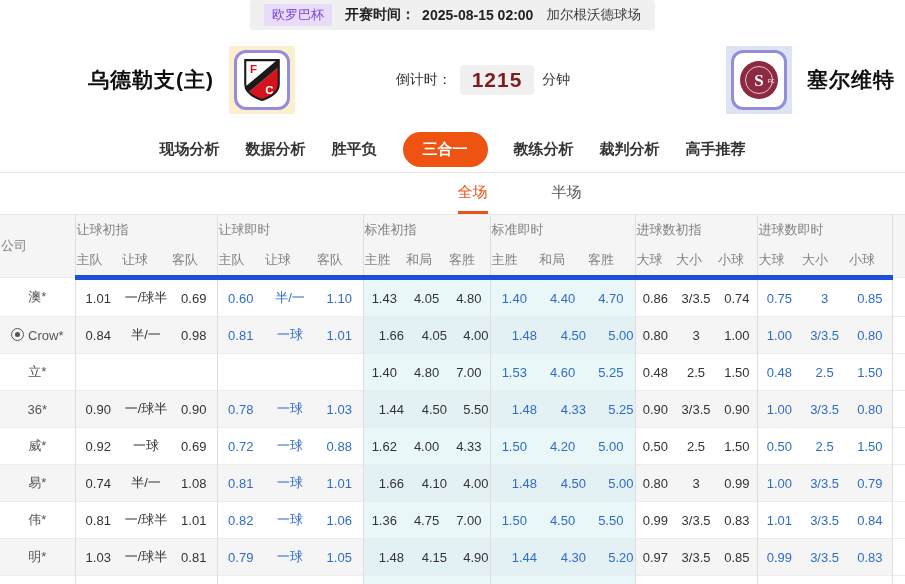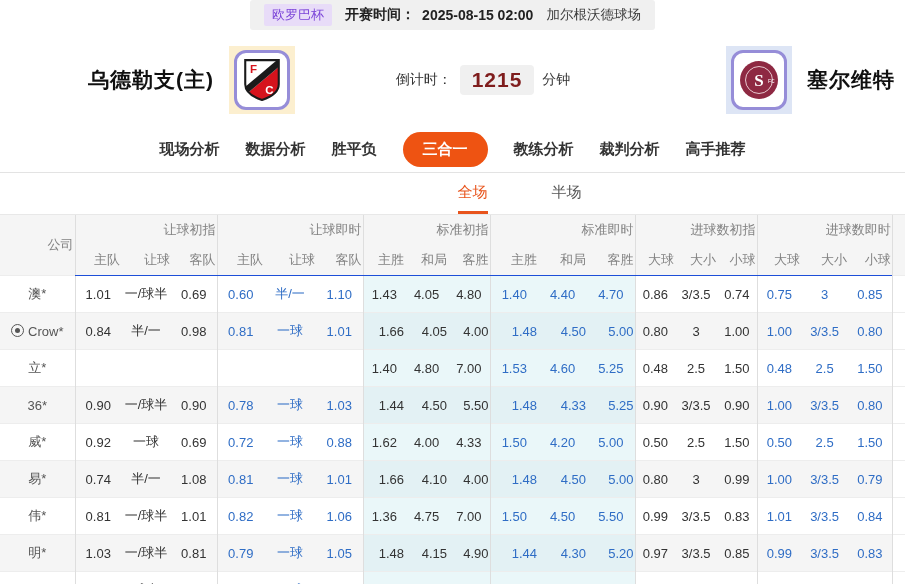--- a/index.html
+++ b/index.html
@@ -30,23 +30,23 @@
   .nav{display:flex;justify-content:center;align-items:center;gap:26px;height:46px;border-bottom:1px solid #e3e3e3;}
   .nav-tab{font-size:15px;color:#333;font-weight:600;cursor:pointer;white-space:nowrap;}
   .nav-tab.active{background:#ee5312;color:#fff;border-radius:18px;padding:8px 20px;}
   
   .subtabs-bar{border-bottom:1px solid #e8e8e8;height:41px;}
   .subtabs{display:flex;justify-content:center;gap:54px;height:100%;align-items:stretch;transform:translateX(62px);}
   .subtab{font-size:15px;color:#555;font-weight:400;line-height:38px;cursor:pointer;border-bottom:3px solid transparent;margin-left:10px;}
   .subtab.active{color:#e8541c;border-bottom-color:#e8541c;}
   
   table{width:905px;border-collapse:collapse;table-layout:fixed;font-size:13px;}
-  th{color:#828282;font-weight:400;height:28px;background:#f5f5f5;text-align:right;}
+  th{color:#828282;font-weight:400;height:28px;background:#f5f5f5;text-align:left;}
   td{text-align:center;height:34px;color:#333;border-top:1px solid #ededed;background:#fff;}
-  thead tr:last-child th{border-bottom:1px solid #1d4ed8;}
+  thead tr:last-child th{border-bottom:5px solid #1d4ed8;}
   tr.stripe td{background:#f5f5f5;}
   td.cyan{background:#eaf7f9;}
   tr.stripe td.cyan{background:#e3f1f4;text-align:right;}
   td.live{color:#2f6dc5;}
   .gstart{border-left:1px solid #dedede;}
   td.company-cell{color:#555;}
   td.filler{background:#fff !important;}
   .co-icon{display:inline-block;width:11px;height:11px;border:1.5px solid #555;border-radius:50%;position:relative;vertical-align:-1px;margin-right:4px;}
   .co-icon::after{content:"";position:absolute;left:3px;top:3px;width:5px;height:5px;border-radius:50%;background:#555;}
 </style>

